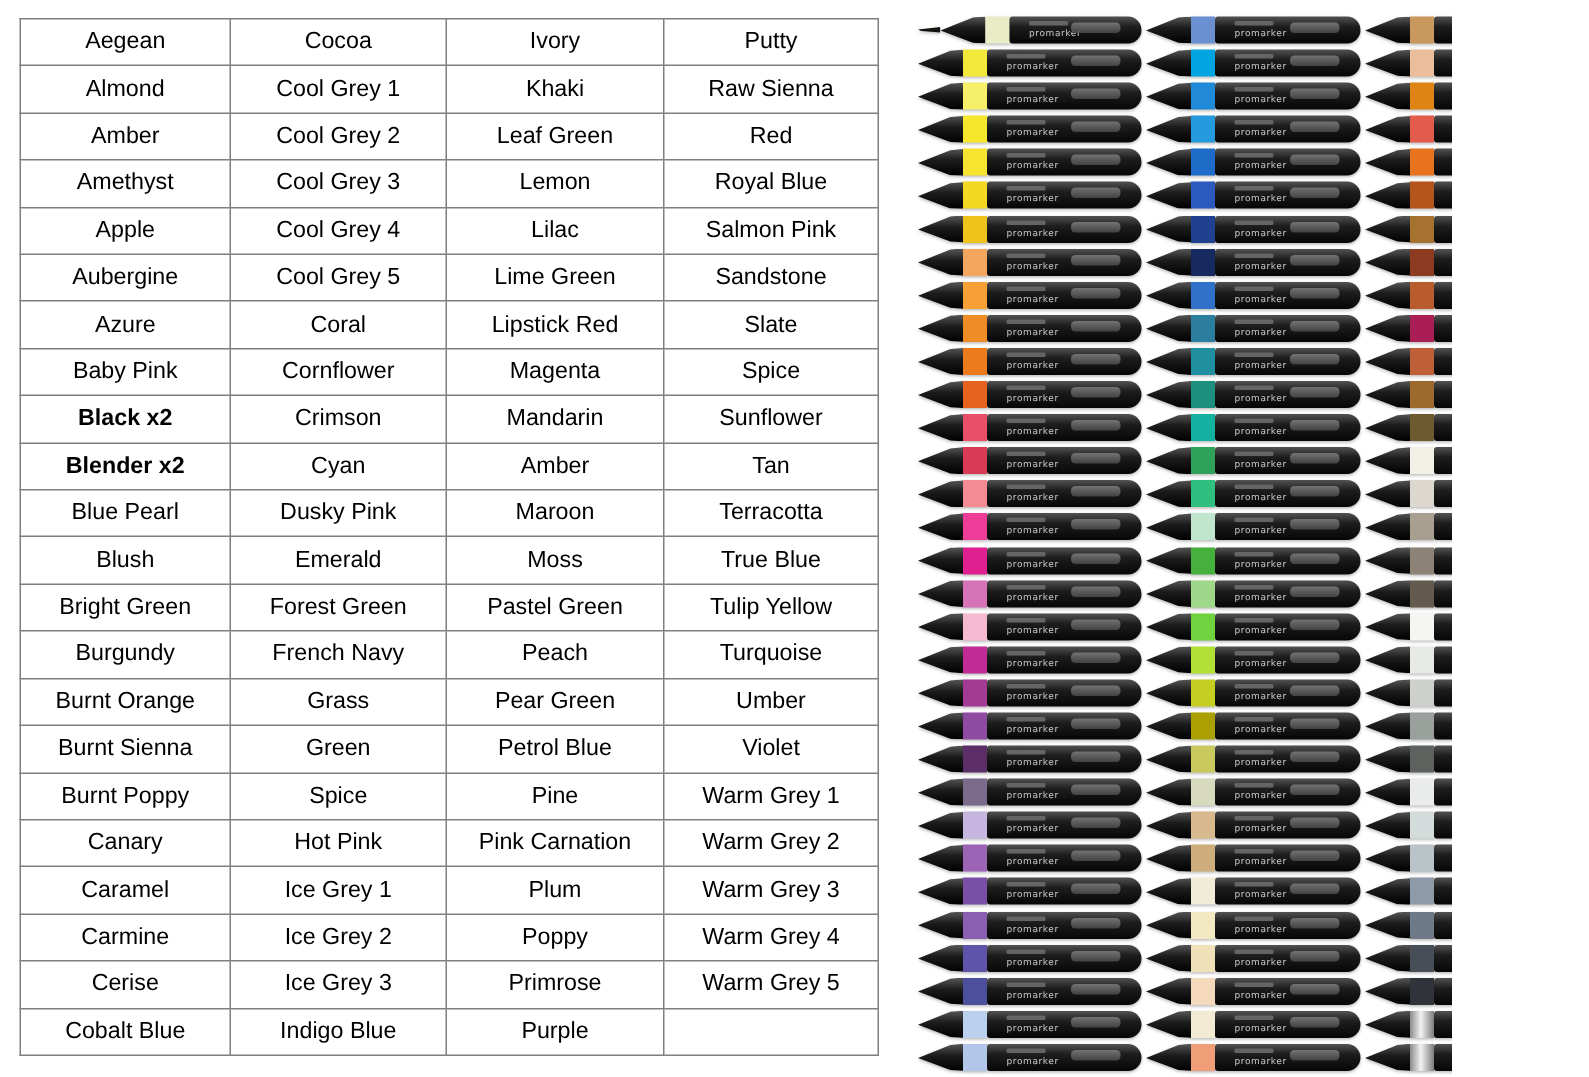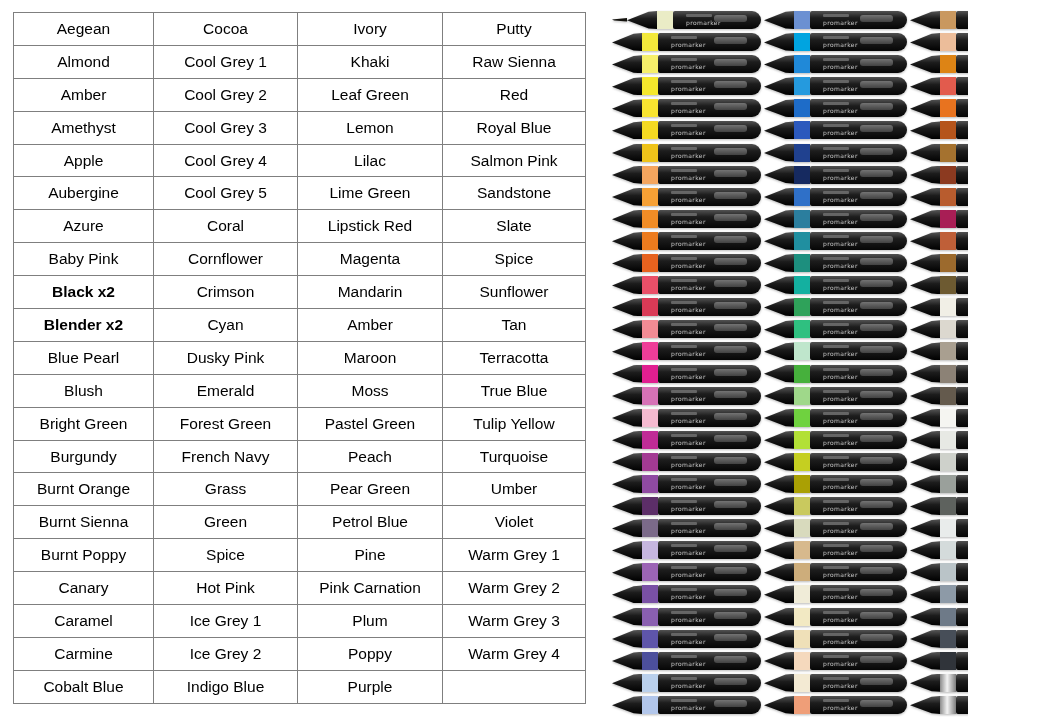--- a/index.html
+++ b/index.html
@@ -165,20 +165,26 @@
           <td>Plum</td>
           <td>Warm Grey 3</td>
         </tr>
         <tr>
           <td>Carmine</td>
           <td>Ice Grey 2</td>
           <td>Poppy</td>
           <td>Warm Grey 4</td>
         </tr>
         <tr>
+          <td>Cerise</td>
+          <td>Ice Grey 3</td>
+          <td>Primrose</td>
+          <td>Warm Grey 5</td>
+        </tr>
+        <tr>
           <td>Cobalt Blue</td>
           <td>Indigo Blue</td>
           <td>Purple</td>
           <td></td>
         </tr>
       </tbody>
   </table>
 
   <div class="mgrid">
       <div class="mcol">

